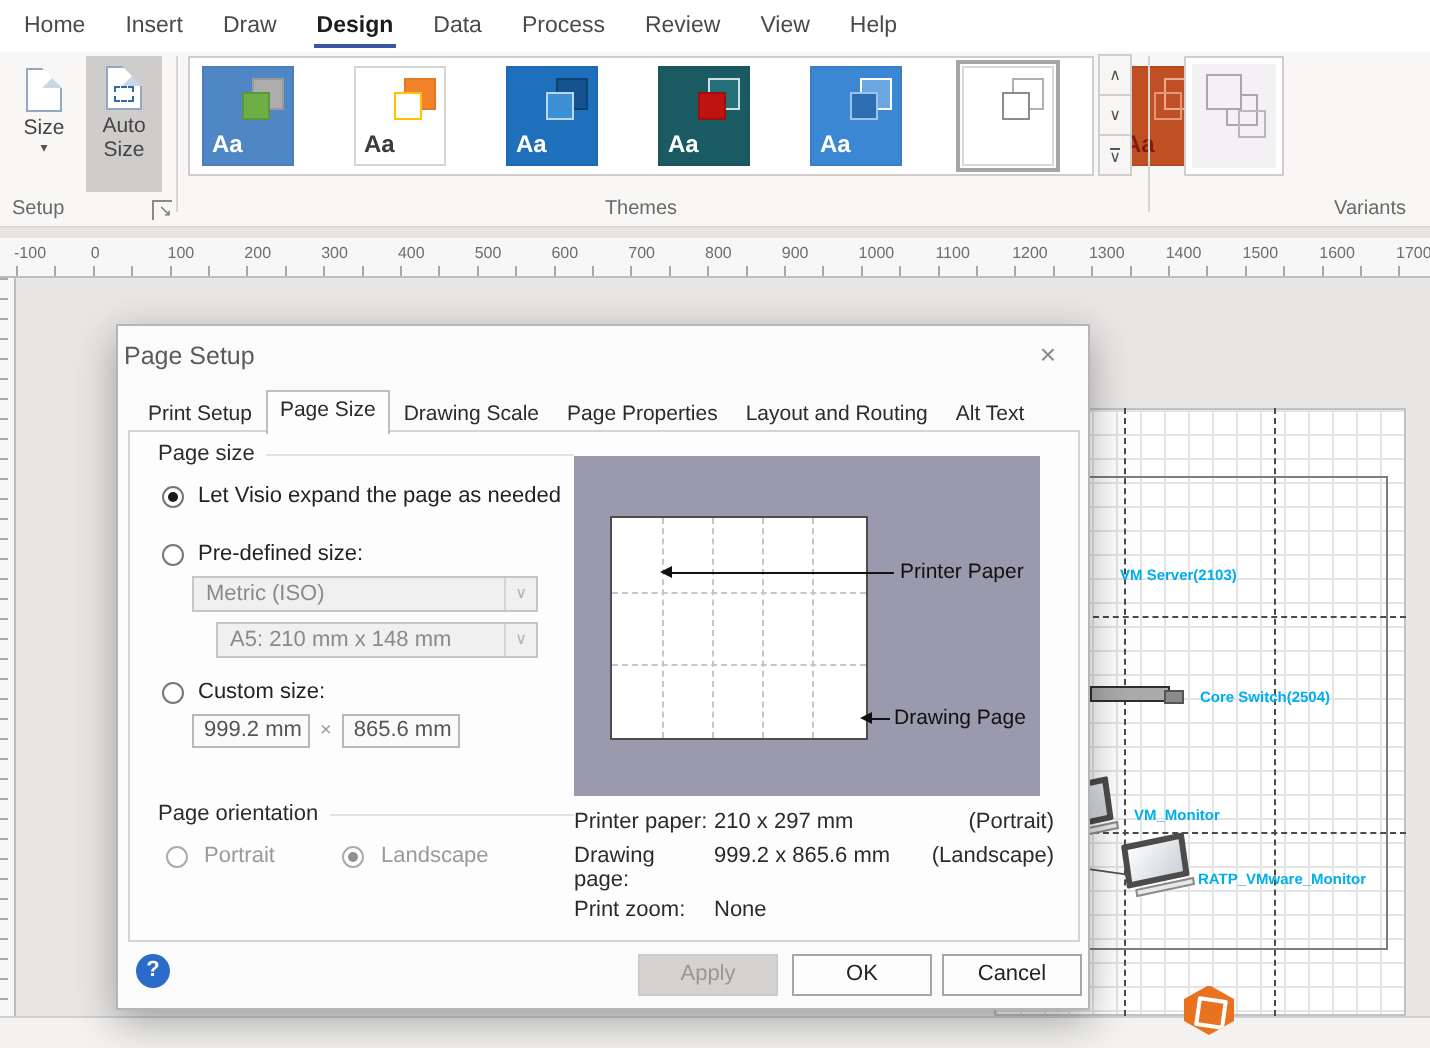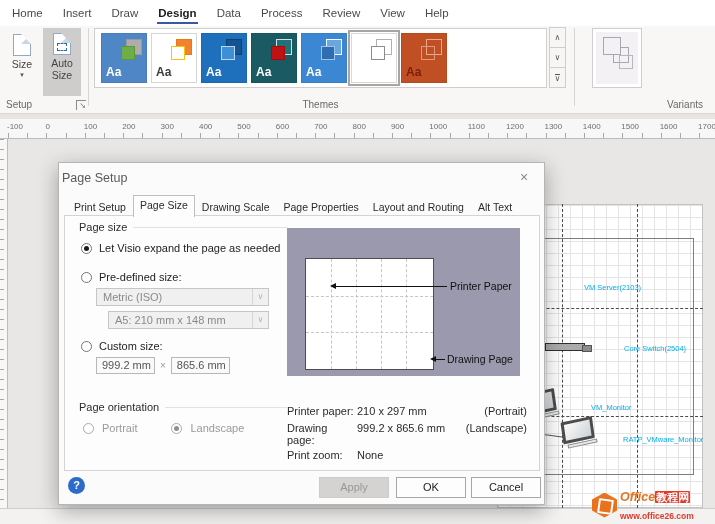--- a/index.html
+++ b/index.html
@@ -14,22 +14,22 @@
     background:#fff; border:1px solid #c2c2c2;
     background-image:linear-gradient(#e4e4e4 1px,transparent 1px),
                      linear-gradient(90deg,#e4e4e4 1px,transparent 1px);
     background-size:12px 12px; }
   .vdash { position:absolute; top:65px; height:304px; width:0;
     border-left:1px dashed #4b4b4b; }
   .hdash { position:absolute; left:497px; width:206px; height:0;
     border-top:1px dashed #4b4b4b; }
   #draw-rect { position:absolute; left:508px; top:99px; width:186px; height:237px;
     border:1px solid #7d7d7d; }
-  .shape-label { position:absolute; font-size:7.5px; font-weight:normal;
-    color:var(--cyan,#00aeef); white-space:nowrap;padding-left:24px; }
+  .shape-label { position:absolute; font-size:7.5px; font-weight:bold;
+    color:var(--cyan,#00aeef); white-space:nowrap; }
   #switch-bar { position:absolute; left:545px; top:204px; width:40px; height:8px;
     background:#ababab; border:1px solid #2f2f2f; }
   #switch-bar::after { content:""; position:absolute; right:-8px; top:1px;
     width:8px; height:5px; background:#8b8b8b; border:1px solid #555; }
   .monitor { position:absolute; transform:rotate(-12deg) skewX(-4deg); }
   .monitor .screen { width:32px; height:22px; border:3px solid #4c4c4c;
     background:linear-gradient(135deg,#fdfdfd,#ccd2d6); border-radius:1px; }
   .monitor .base { width:30px; height:4px; margin:1px 0 0 4px;
     background:#e8e8e8; border:1px solid #8a8a8a; }
   #connector { position:absolute; left:538px; top:296px; width:26px; height:1px;
@@ -71,21 +71,21 @@
   .page-ic .exp { position:absolute; left:3px; bottom:3px; width:10px; height:8px;
     border:1px dashed #2e6da4; }
   .caret { font-size:7px; color:#555; line-height:5px; }
   .grp-label { position:absolute; font-size:10px; color:#696969; }
   #setup-label { left:6px; top:73px; }
   #launcher { position:absolute; left:76px; top:74px; width:10px; height:10px;
     border-left:1px solid #8a8a8a; border-top:1px solid #8a8a8a;
     font-size:8px; color:#777; line-height:10px; text-align:right; }
   .vdiv { position:absolute; top:2px; width:1px; height:78px; background:#d8d6d4; }
   #themes-gallery { position:absolute; left:94px; top:2px; width:453px; height:60px;
-    background:#fff; border:1px solid #cfcdcd; display:flex; gap:2px;
+    background:#fff; border:1px solid #cfcdcd; display:flex; gap:28px;
     padding:3px 5px; align-items:center; }
   .theme-thumb { width:48px; height:52px; position:relative; flex-shrink:0; }
   .theme-thumb.active { box-shadow:0 0 0 2px #a8a6a4; background:#fff; }
   .theme-box { position:absolute; inset:1px; background:var(--bg,#fff);
     border:1px solid var(--bd,rgba(0,0,0,0.06)); }
   .theme-aa { position:absolute; left:4px; bottom:3px; font-size:12px;
     font-weight:bold; color:var(--fg,#333); }
   .tsq2 { position:absolute; right:4px; top:5px; width:16px; height:16px;
     background:var(--sq2,transparent); border:1px solid var(--sq2b,transparent); }
   .tsq1 { position:absolute; right:11px; top:12px; width:14px; height:14px;
@@ -176,21 +176,21 @@
   #dd-size  { left:43px; top:95px; width:161px; }
   #custom-fields { position:absolute; left:31px; top:141px; display:flex;
     align-items:center; gap:5px; }
   .fld { width:59px; height:17px; background:#fafafa; border:1px solid #b8b8b8;
     font-size:11px; color:#555; line-height:15px; padding-left:5px; }
   .times { font-size:10px; color:#9a9a9a; }
   #row-orient { position:absolute; left:18px; top:206px; display:flex; gap:8px;
     align-items:center; font-size:11px; }
   #row-orient .gap { width:18px; }
 
-  #preview { position:absolute; left:222px; top:12px; width:233px; height:148px;
+  #preview { position:absolute; left:222px; top:12px; width:233px; height:170px;
     background:var(--preview,#9a99ad); }
   #pv-page { position:absolute; left:18px; top:30px; width:129px; height:112px;
     background:#fff; border:1px solid #4d4d4d; }
   .pv-v { position:absolute; top:0; height:100%; width:0; border-left:1px dashed #c6c6c6; }
   .pv-h { position:absolute; left:0; width:100%; height:0; border-top:1px dashed #c6c6c6; }
   .pv-ann { position:absolute; font-size:10.5px; color:#111; white-space:nowrap; }
   .pv-arrow { position:absolute; height:1px; background:#111; }
   .pv-arrow::before { content:""; position:absolute; left:-6px; top:-3px;
     border:3.5px solid transparent; border-right:6px solid #111; }
   #pp-label { left:163px; top:52px; }
@@ -420,24 +420,20 @@
     <span class="ruler-cell">1600</span>
 
     <span class="ruler-cell">1700</span>
   </div>
 <div id="ruler-v"></div>
 
 <div id="bottom-bar"></div>
 
 <div id="watermark">
   <span id="wm-logo"></span>
-  <span>
-    <span id="wm-title"><span class="pfx">Office</span><span class="sfx">教程网</span></span><br>
-    <span id="wm-url">www.office26.com</span>
-  </span>
 </div>
 
 <div id="dialog">
   <span id="dlg-title">Page Setup</span>
   <span id="dlg-close">×</span>
 
   <div id="dlg-tabs">
 
       <div class="dlg-tab">
         <span>Print Setup</span>

